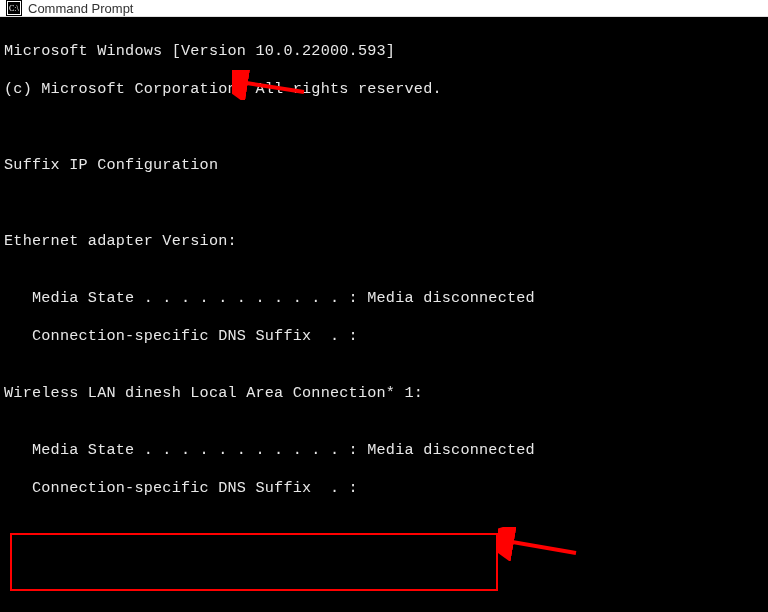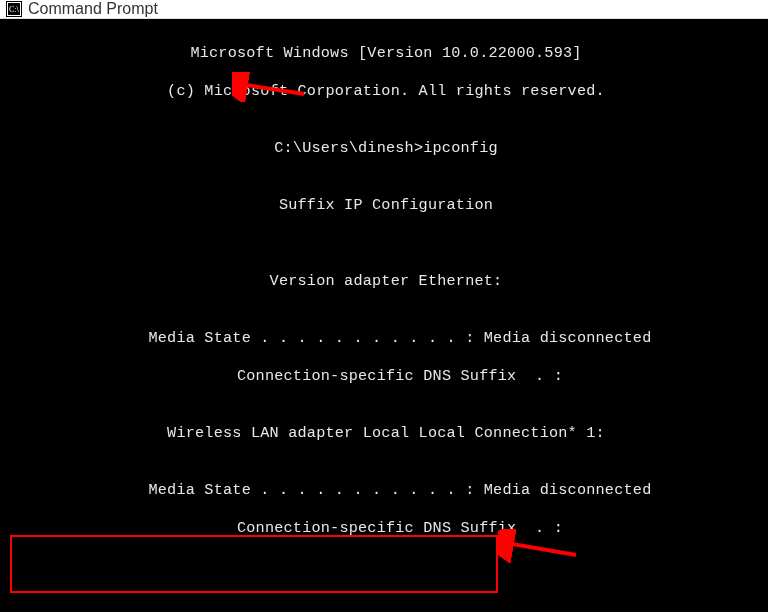--- a/index.html
+++ b/index.html
@@ -35,37 +35,36 @@
       margin-right: 6px;
       display: flex;
       align-items: center;
       justify-content: center;
     }
     .titlebar-icon svg {
       width: 16px;
       height: 16px;
     }
     .titlebar-text {
-      font-size: 16px;
+      font-size: 13px;
       color: #333;
     }
     .terminal {
       flex: 1;
       background: #000000;
       color: #e8e8e8;
       font-size: 15.2px;
       line-height: 19px;
       padding: 6px 0 6px 4px;
       white-space: pre;
       position: relative;
       letter-spacing: 0.2px;
     }
     .line {
       display: block;
-      text-align: center;
     }
     .annotation-arrow {
       position: absolute;
       pointer-events: none;
     }
     .redbox {
       position: absolute;
       border: 2px solid #ff0000;
       pointer-events: none;
     }
@@ -83,31 +82,30 @@
         <text x="3" y="11" font-size="8" fill="#fff" font-family="Consolas">C:\</text>
       </svg>
     </span>
     <span class="titlebar-text">Command Prompt</span>
   </div>
 
   <div class="terminal">
 <span class="line">Microsoft Windows [Version 10.0.22000.593]</span>
 <span class="line">(c) Microsoft Corporation. All rights reserved.</span>
 <span class="line"></span>
-<span class="line">C:\Users\dinesh&gt;ipconfig</span>
 <span class="line"></span>
 <span class="line">Suffix IP Configuration</span>
 <span class="line"></span>
 <span class="line"></span>
-<span class="line">Version adapter Ethernet:</span>
+<span class="line">Ethernet adapter Version:</span>
 <span class="line"></span>
 <span class="line">   Media State . . . . . . . . . . . : Media disconnected</span>
 <span class="line">   Connection-specific DNS Suffix  . :</span>
 <span class="line"></span>
-<span class="line">Wireless LAN adapter Local Local Connection* 1:</span>
+<span class="line">Wireless LAN dinesh Local Area Connection* 1:</span>
 <span class="line"></span>
 <span class="line">   Media State . . . . . . . . . . . : Media disconnected</span>
 <span class="line">   Connection-specific DNS Suffix  . :</span>
 <span class="line"></span>
 <span class="line"></span>
 
 
 <span class="line"></span>
 
 <span class="line"></span>

